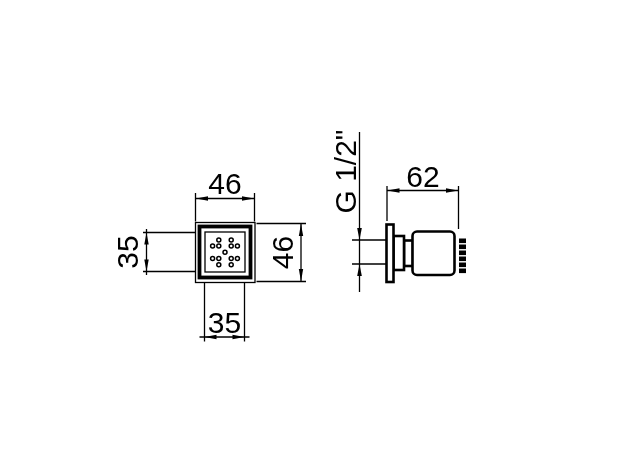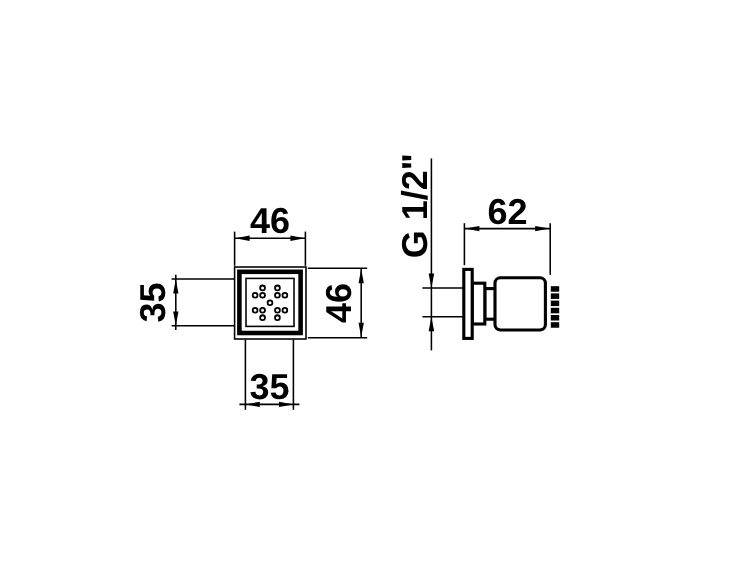--- a/index.html
+++ b/index.html
@@ -2,21 +2,20 @@
 <html><head>
 <meta charset="utf-8">
 <style>
   html,body{margin:0;padding:0;background:#ffffff;}
   .canvas{
     position:relative;
     width:617px;height:473px;
     background:#ffffff;
     font-family:"Liberation Sans",sans-serif;
     overflow:hidden;
-    font-weight:bold;
   }
   svg{display:block;}
   .thin{stroke:#000;stroke-width:1.3;fill:none;stroke-linecap:butt;}
   .thick{stroke:#000;stroke-width:3.8;fill:#ffffff;}
   .medium{stroke:#000;stroke-width:2.6;fill:#ffffff;}
   .whitefill{fill:#ffffff;}
   .arrow{fill:#000;stroke:none;}
   .dim-text{
     font-family:"Liberation Sans",sans-serif;
     font-size:30px;

